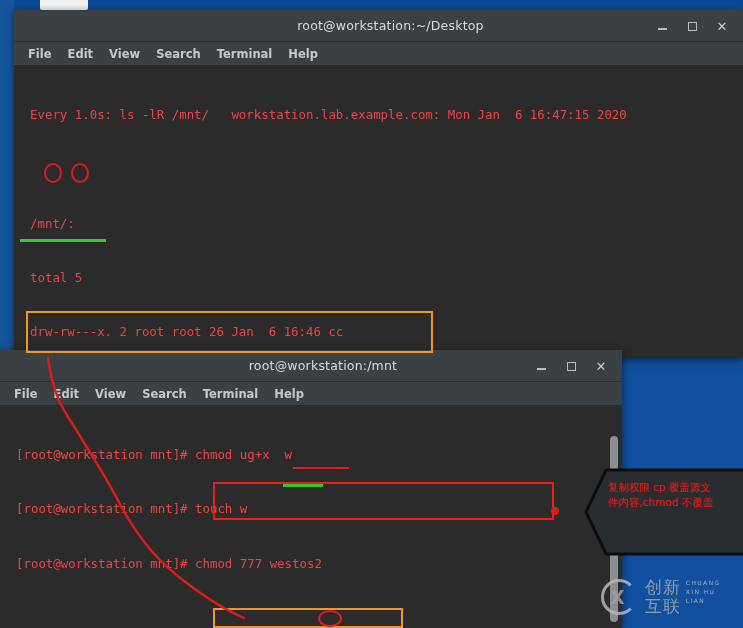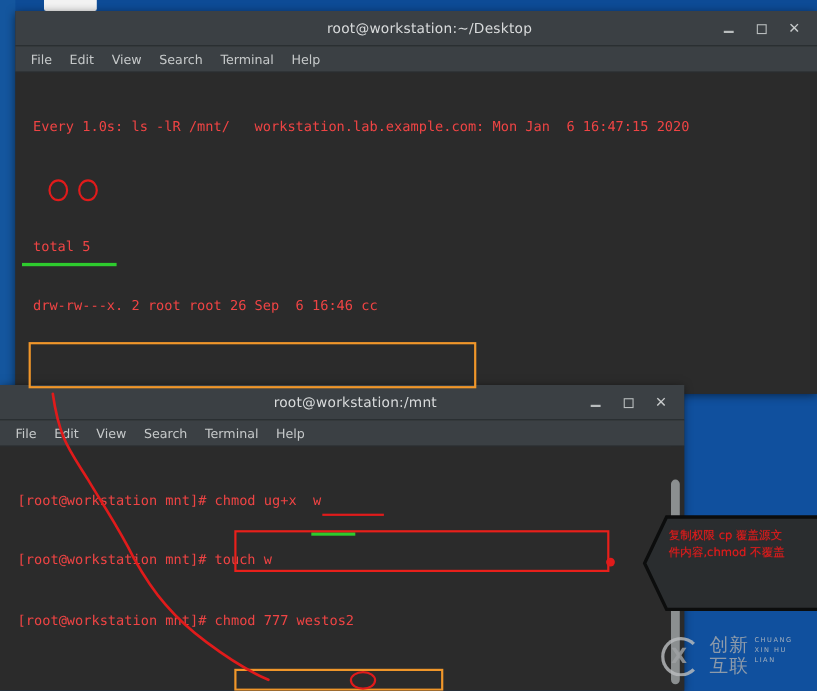--- a/index.html
+++ b/index.html
@@ -72,20 +72,21 @@
     background: #3b4044;
     display: flex; align-items: center;
     padding-left: 14px;
     gap: 16px;
     border-bottom: 1px solid #26292b;
   }
   .menu-item {
     color: #c6c9ca;
     font-family: "DejaVu Sans", sans-serif;
     font-size: 11.5px;
+    font-weight: bold;
   }
 
   .term-body {
     background: #2b2b2b;
     color: #ef4444;
     font-family: "DejaVu Sans Mono", monospace;
     font-size: 12.4px;
     line-height: 18.1px;
     padding: 4px 0 0 16px;
     white-space: pre;
@@ -201,22 +202,23 @@
       <div class="menu-item">File</div>
       <div class="menu-item">Edit</div>
       <div class="menu-item">View</div>
       <div class="menu-item">Search</div>
       <div class="menu-item">Terminal</div>
       <div class="menu-item">Help</div>
     </div>
     <div class="term-body">
       <div class="term-line">Every 1.0s: ls -lR /mnt/   workstation.lab.example.com: Mon Jan  6 16:47:15 2020</div>
       <div class="term-line"></div>
+      <div class="term-line">/mnt/:</div>
       <div class="term-line">total 5</div>
-      <div class="term-line">drw-rw---x. 2 root root 26 Sep  6 16:46 cc</div>
+      <div class="term-line">drw-rw---x. 2 root root 26 Jan  6 16:46 cc</div>
       
       
       
       
       
       
       
       
       
       

